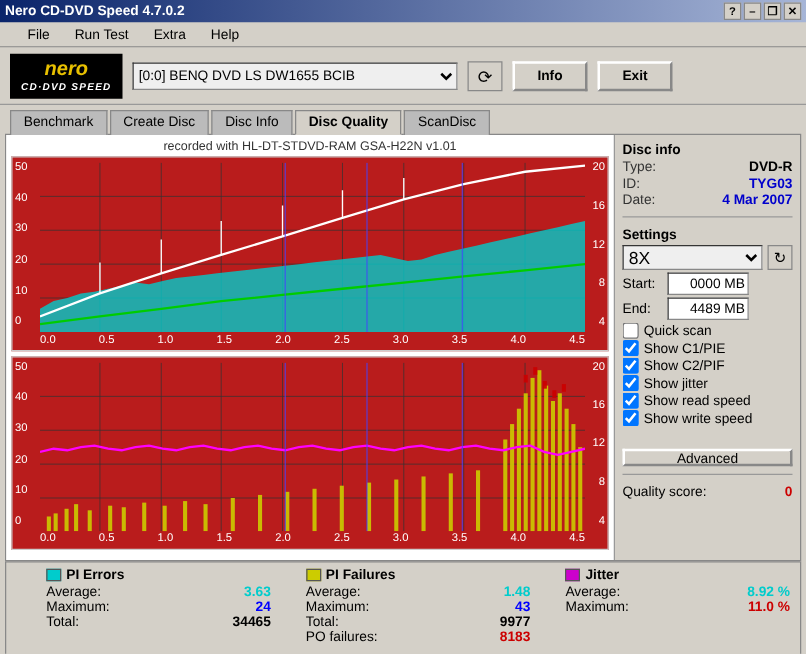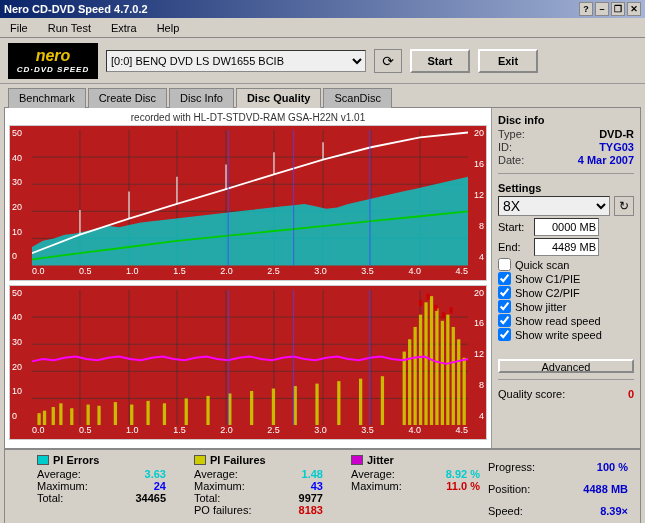--- a/index.html
+++ b/index.html
@@ -37,21 +37,21 @@
       cursor: pointer;
       color: black;
     }
 
     
     .menu-bar {
       background: #d4d0c8;
       height: 20px;
       display: flex;
       align-items: center;
-      padding: 0 4px;
+      padding: 0 16px;
       gap: 8px;
       border-bottom: 1px solid #888;
       font-size: 11px;
     }
     .menu-item {
       padding: 2px 6px;
       cursor: pointer;
     }
 
     
@@ -390,21 +390,21 @@
       <div style="color:#e8c000; font-size:16px; font-style:italic; font-weight:bold;">nero</div>
       <div style="color:white; font-size:8px; letter-spacing:1px;">CD·DVD SPEED</div>
     </div>
   </div>
   <div class="drive-select">
     <select>
       <option>[0:0] BENQ DVD LS DW1655 BCIB</option>
     </select>
   </div>
   <div class="header-icon-btn">⟳</div>
-  <button class="btn-start">Start</button>
+  <button class="btn-start">Info</button>
   <button class="btn-exit">Exit</button>
 </div>
 
 <div class="tab-bar">
   <div class="tab">Benchmark</div>
   <div class="tab">Create Disc</div>
   <div class="tab">Disc Info</div>
   <div class="tab active">Disc Quality</div>
   <div class="tab">ScanDisc</div>
 </div>
@@ -703,27 +703,13 @@
     <div class="stat-row">
       <span>Average:</span>
       <span class="stat-val cyan">8.92 %</span>
     </div>
     <div class="stat-row">
       <span>Maximum:</span>
       <span class="stat-val red">11.0 %</span>
     </div>
   </div>
 
-  <div class="right-stats">
-    <div class="right-stat-row">
-      <span>Progress:</span>
-      <span class="right-stat-val">100 %</span>
-    </div>
-    <div class="right-stat-row">
-      <span>Position:</span>
-      <span class="right-stat-val">4488 MB</span>
-    </div>
-    <div class="right-stat-row">
-      <span>Speed:</span>
-      <span class="right-stat-val">8.39×</span>
-    </div>
-  </div>
 </div>
 
 </body></html>

